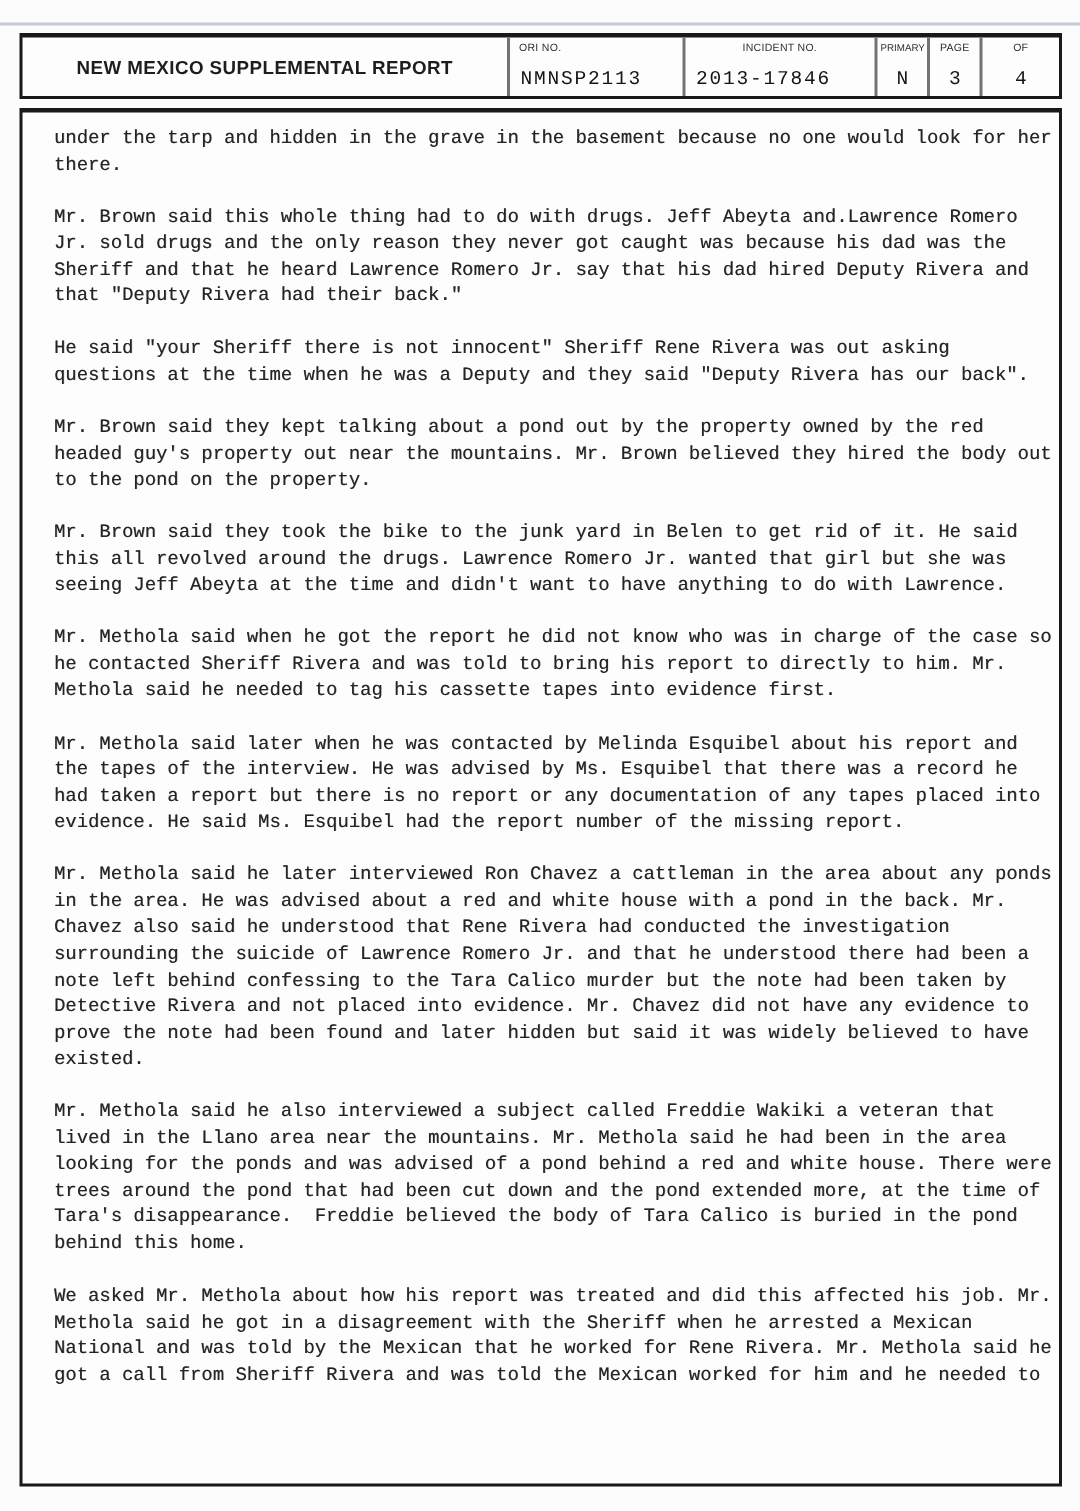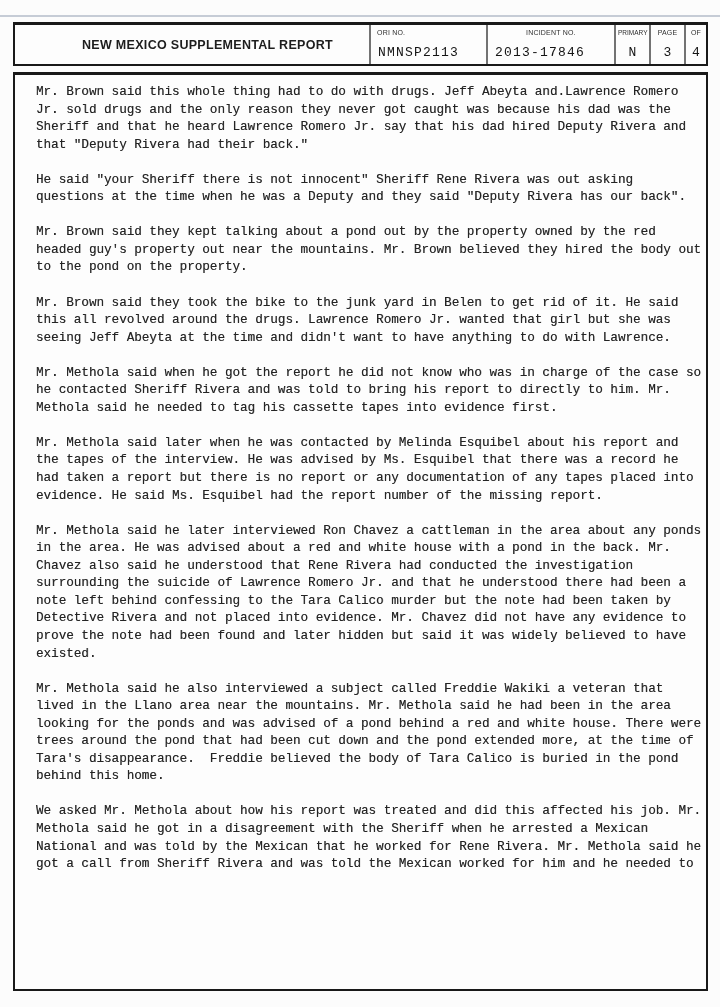--- a/index.html
+++ b/index.html
@@ -19,21 +19,21 @@
   .header-box {
     position:absolute; left:13px; top:22px;
     width:695px; height:44px;
     box-sizing:border-box;
     border:2.5px solid #191919;
     border-top-width:3px;
     background:#fdfdfd;
     display:flex;
   }
   .hcell { position:relative; box-sizing:border-box; border-left:2px solid #737373; }
-  .hcell:first-child { border-left:none;margin-left:31px; }
+  .hcell:first-child { border-left:none; }
   .title-cell { width:323px; display:flex; align-items:center; justify-content:center; }
   .report-title {
     font-weight:bold; font-size:12.5px; letter-spacing:0.3px; color:#1d1d1d;
     white-space:nowrap;
   }
   .ori-cell { width:117px; }
   .incident-cell { width:128px;padding-left:32px; }
   .primary-cell { width:35px; }
   .page-cell { width:35px; }
   .of-cell { flex:1; }
@@ -100,20 +100,22 @@
       <div class="hvalue">3</div>
     </div>
     <div class="hcell of-cell">
       <div class="hlabel">OF</div>
       <div class="hvalue">4</div>
     </div>
   </div>
 
   <div class="body-box">
     <div class="body-text">
+        <div class="para">under the tarp and hidden in the grave in the basement because no one would look for her
+there.</div>
         <div class="para">Mr. Brown said this whole thing had to do with drugs. Jeff Abeyta and.Lawrence Romero
 Jr. sold drugs and the only reason they never got caught was because his dad was the
 Sheriff and that he heard Lawrence Romero Jr. say that his dad hired Deputy Rivera and
 that "Deputy Rivera had their back."</div>
         <div class="para">He said "your Sheriff there is not innocent" Sheriff Rene Rivera was out asking
 questions at the time when he was a Deputy and they said "Deputy Rivera has our back".</div>
         <div class="para">Mr. Brown said they kept talking about a pond out by the property owned by the red
 headed guy's property out near the mountains. Mr. Brown believed they hired the body out
 to the pond on the property.</div>
         <div class="para">Mr. Brown said they took the bike to the junk yard in Belen to get rid of it. He said

